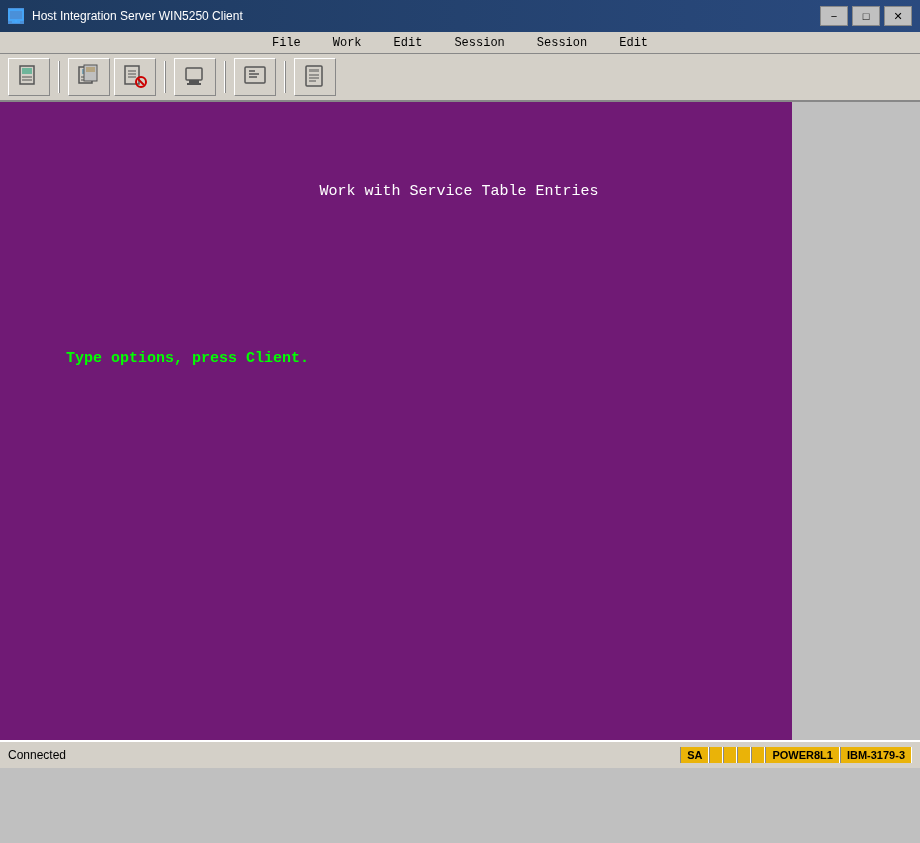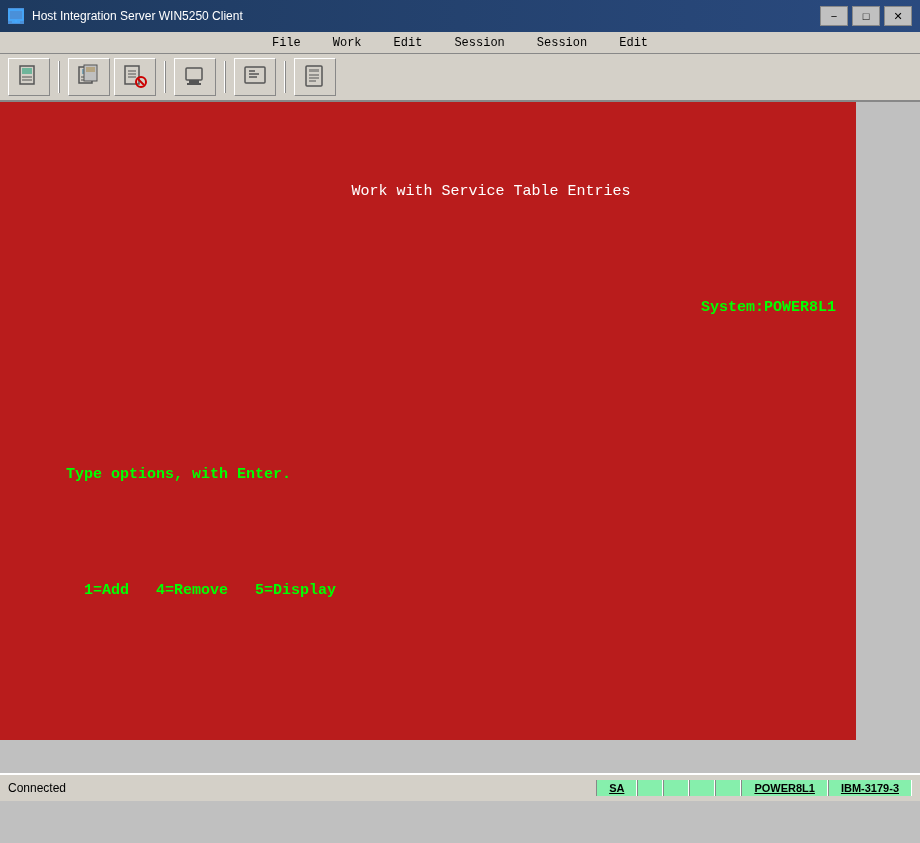--- a/index.html
+++ b/index.html
@@ -96,22 +96,22 @@
     .toolbar-separator {
       width: 2px;
       height: 32px;
       background: #888;
       margin: 0 4px;
       border-left: 1px solid #fff;
     }
 
     
     .terminal {
-      background: #b91c1c;
-      width: 856px;
+      background: #701a75;
+      width: 792px;
       height: 638px;
       padding: 8px 12px;
       position: relative;
       overflow: hidden;
     }
     .terminal-content {
       font-family: 'Courier New', Courier, monospace;
       font-size: 15px;
       line-height: 1.55;
       white-space: pre;
@@ -123,38 +123,36 @@
     .status-bar {
       background: #d4d0c8;
       height: 28px;
       display: flex;
       align-items: center;
       padding: 0 8px;
       border-top: 2px solid #fff;
       font-family: 'Segoe UI', Arial, sans-serif;
       font-size: 11px;
       gap: 0;
-      margin-top: 33px;
     }
     .status-connected {
       flex: 1;
       font-size: 12px;
     }
     .status-segments {
       display: flex;
       gap: 0;
     }
     .status-seg {
-      padding: 2px 12px;
+      padding: 2px 6px;
       border-left: 1px solid #888;
       border-right: 1px solid #fff;
       font-size: 11px;
       font-weight: bold;
-      background: #86efac;
-      text-decoration: underline;
+      background: #eab308;
     }
     .status-seg.sa { color: #000; }
     .status-seg.inactive { color: #888; }
     .status-seg.system { color: #000; font-weight: bold; }
   </style>
 </head>
 <body>
 
 <div class="title-bar">
   <div class="title-bar-left">
@@ -240,29 +238,23 @@
       <line x1="6" y1="18" x2="13" y2="18" stroke="#555" stroke-width="1"></line>
     </svg>
   </div>
 </div>
 
 <div class="terminal">
   <div class="terminal-content">
     <div style="text-align: center; color: rgb(255, 255, 255);">
       <span class="white">        </span><span class="white">Work with Service Table Entries</span>
     </div>
-    <div style="text-align:right; padding-right:8px;">
-      <span class="bright-green">System:</span><span class="bright-green">POWER8L1</span>
-    </div>
     <div style="height:4px;"></div>
     <div class="bright-green">
-      <span>Type options, with Enter.</span>
-    </div>
-    <div class="bright-green">
-      <span>  </span><span>1=Add   4=Remove   5=Display</span>
+      <span>Type options, press Client.</span>
     </div>
     <div style="height:8px;"></div>
     
     
     
     
     
     
     
     

